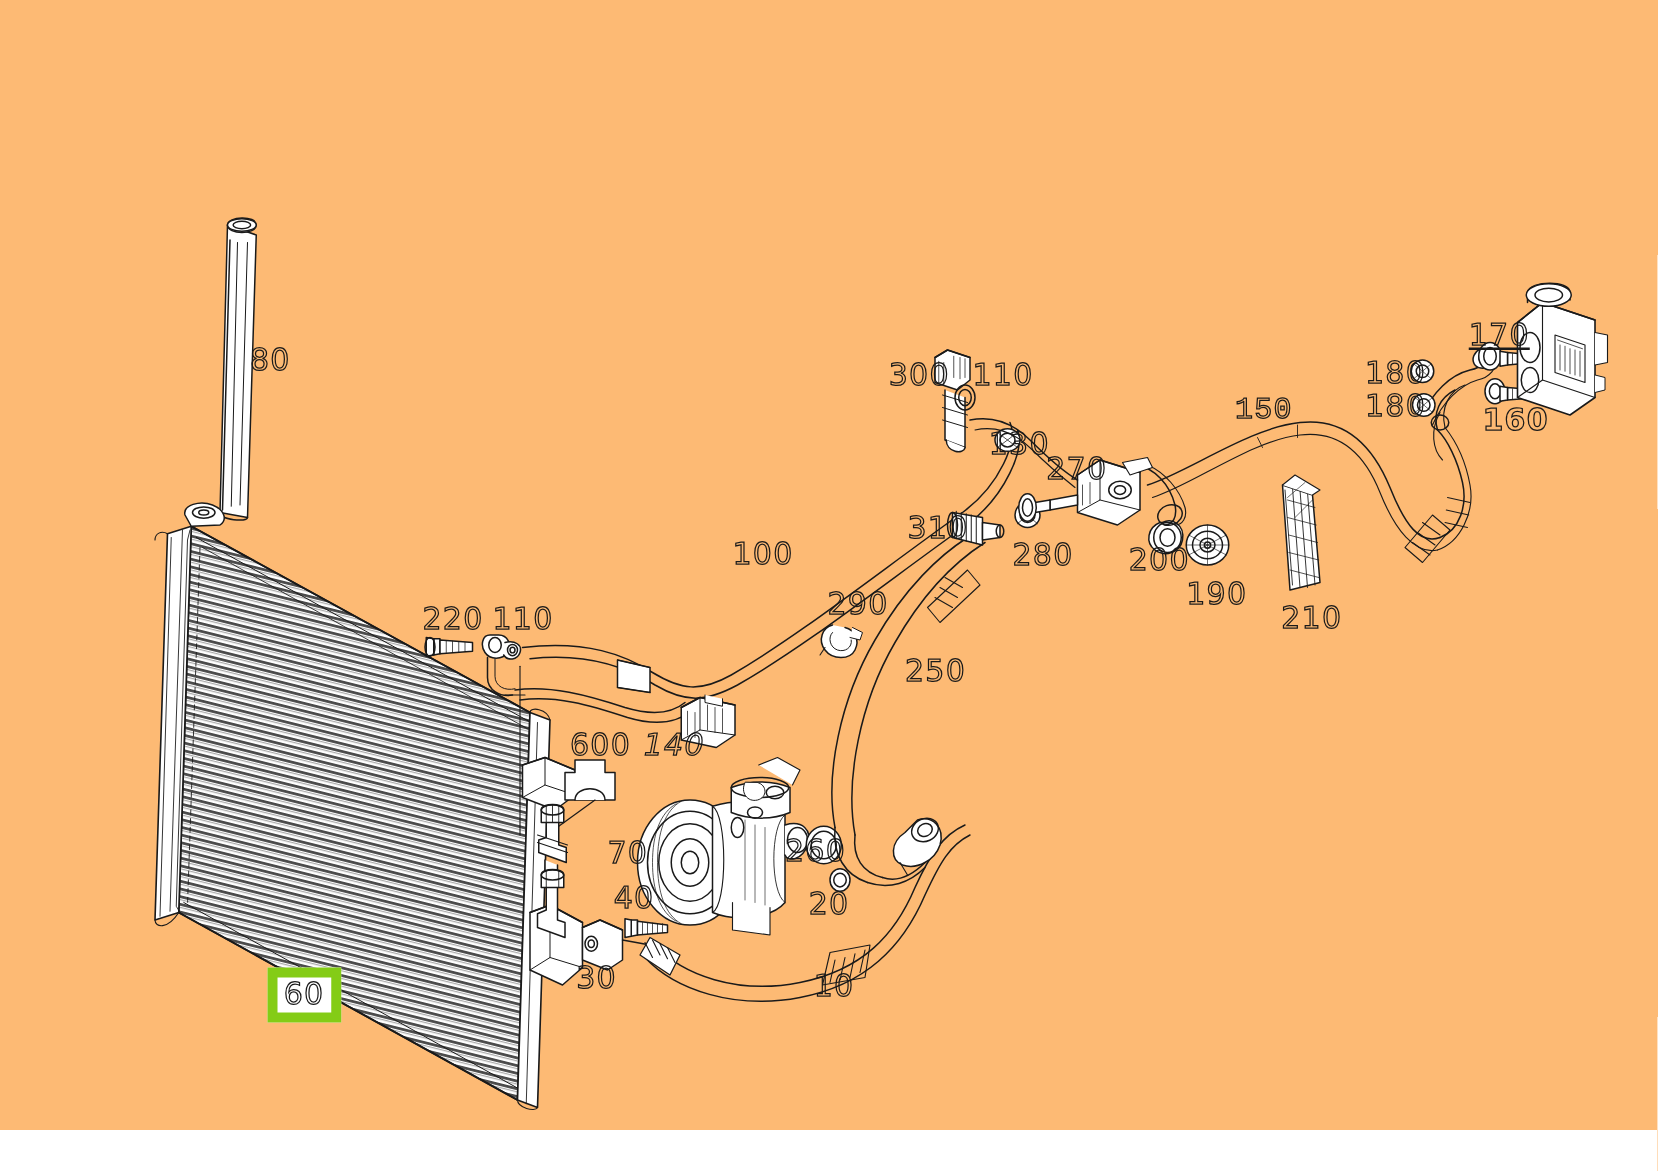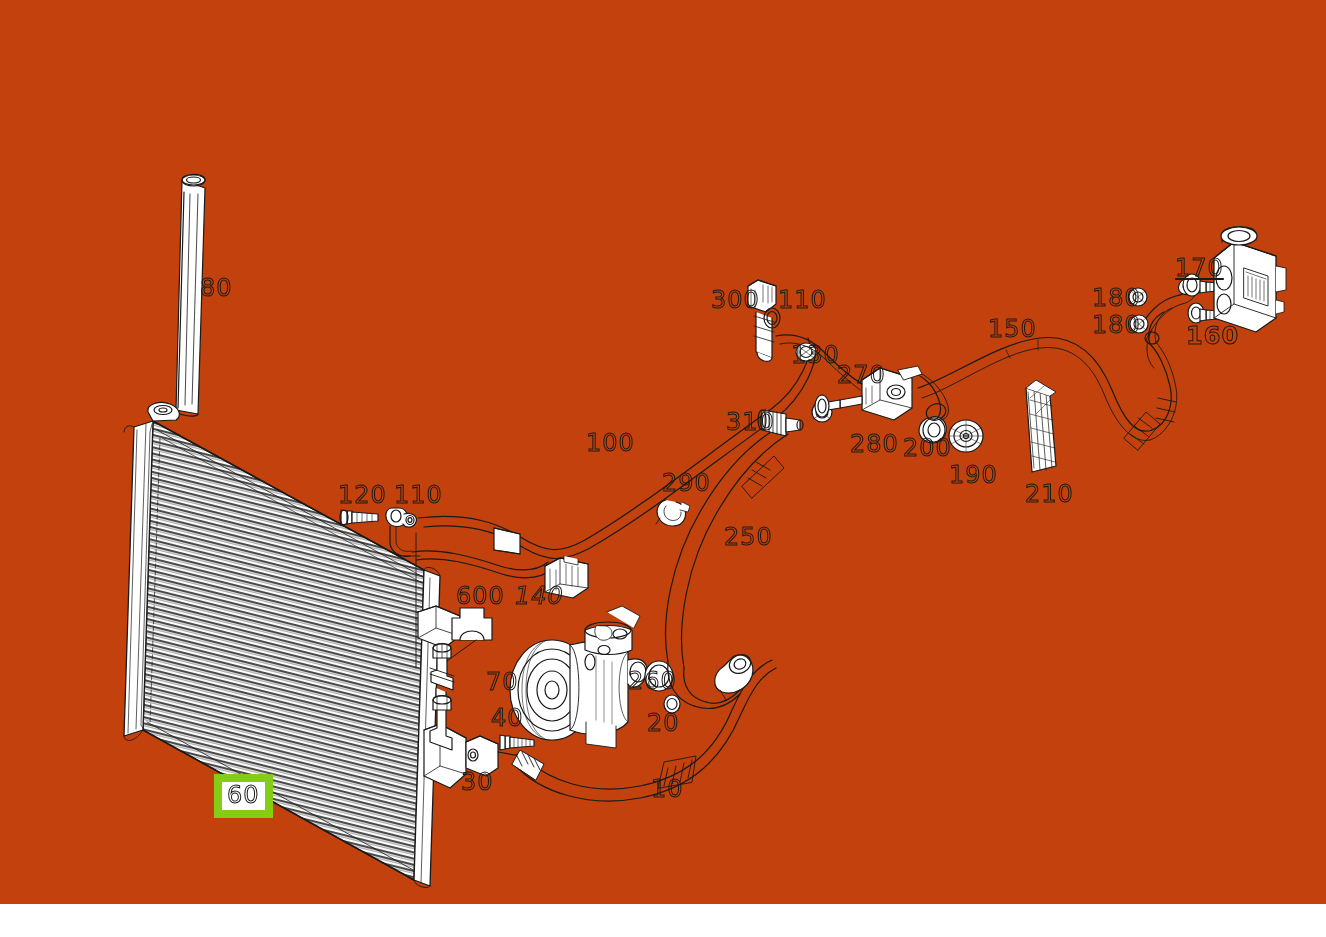--- a/index.html
+++ b/index.html
@@ -8,21 +8,21 @@
     padding: 0;
     background: #ffffff;
   }
   body {
     font-family: "Liberation Sans", sans-serif;
   }
   #stage {
     position: relative;
     width: 1326px;
     height: 904px;
-    background: #c2410c;
+    background: #fdba74;
     overflow: hidden;
   }
   #diagram-svg {
     position: absolute;
     left: 0;
     top: 0;
     width: 1326px;
     height: 937px;
   }
   
@@ -451,42 +451,42 @@
         <path d="M1276 266 L1286 268 L1286 290 L1276 292" fill="#ffffff" stroke-width="0.9"></path>
         <path d="M1276 300 L1284 302 L1284 312 L1276 314" fill="#ffffff" stroke-width="0.8"></path>
       </g>
 
     </g>
   </svg>
 
   <div class="baseline-rule" style="left:124px; top:905px; width:1202px;"></div>
 
   <div class="callout" style="left:200px; top:276px;">80</div>
-  <div class="callout" style="left:338px; top:483px;">120</div>
+  <div class="callout" style="left:338px; top:483px;">220</div>
   <div class="callout" style="left:394px; top:483px;">110</div>
   <div class="callout" style="left:456px; top:584px;">600</div>
   <div class="callout" style="left:515px; top:584px;font-style:italic;">140</div>
   <div class="callout" style="left:458px; top:670px;margin-left:28px;">70</div>
   <div class="callout" style="left:491px; top:706px;">40</div>
   <div class="callout" style="left:461px; top:770px;">30</div>
   <div class="callout highlighted" style="left:214px; top:774px;">60</div>
   <div class="callout" style="left:624px; top:777px;margin-left:27px;">10</div>
   <div class="callout" style="left:647px; top:711px;">20</div>
   <div class="callout" style="left:628px; top:669px;">260</div>
   <div class="callout" style="left:724px; top:525px;">250</div>
   <div class="callout" style="left:662px; top:471px;">290</div>
   <div class="callout" style="left:586px; top:431px;">100</div>
   <div class="callout" style="left:726px; top:410px;">310</div>
-  <div class="callout" style="left:850px; top:432px;text-align:right;">280</div>
+  <div class="callout" style="left:810px; top:432px;text-align:right;">280</div>
   <div class="callout" style="left:791px; top:343px;">130</div>
   <div class="callout" style="left:837px; top:363px;">270</div>
   <div class="callout" style="left:711px; top:288px;">300</div>
   <div class="callout" style="left:778px; top:288px;">110</div>
   <div class="callout" style="left:903px; top:436px;">200</div>
   <div class="callout" style="left:949px; top:463px;">190</div>
   <div class="callout" style="left:1025px; top:482px;">210</div>
-  <div class="callout" style="left:988px; top:317px;">150</div>
+  <div class="callout" style="left:988px; top:317px;font-family:Liberation Mono, monospace;">150</div>
   <div class="callout" style="left:1092px; top:286px;">180</div>
   <div class="callout" style="left:1092px; top:313px;">180</div>
   <div class="callout" style="left:1175px; top:256px;text-decoration:underline;">170</div>
   <div class="callout" style="left:1186px; top:324px;font-weight:bold;">160</div>
 
 </div>
 
 </body></html>

